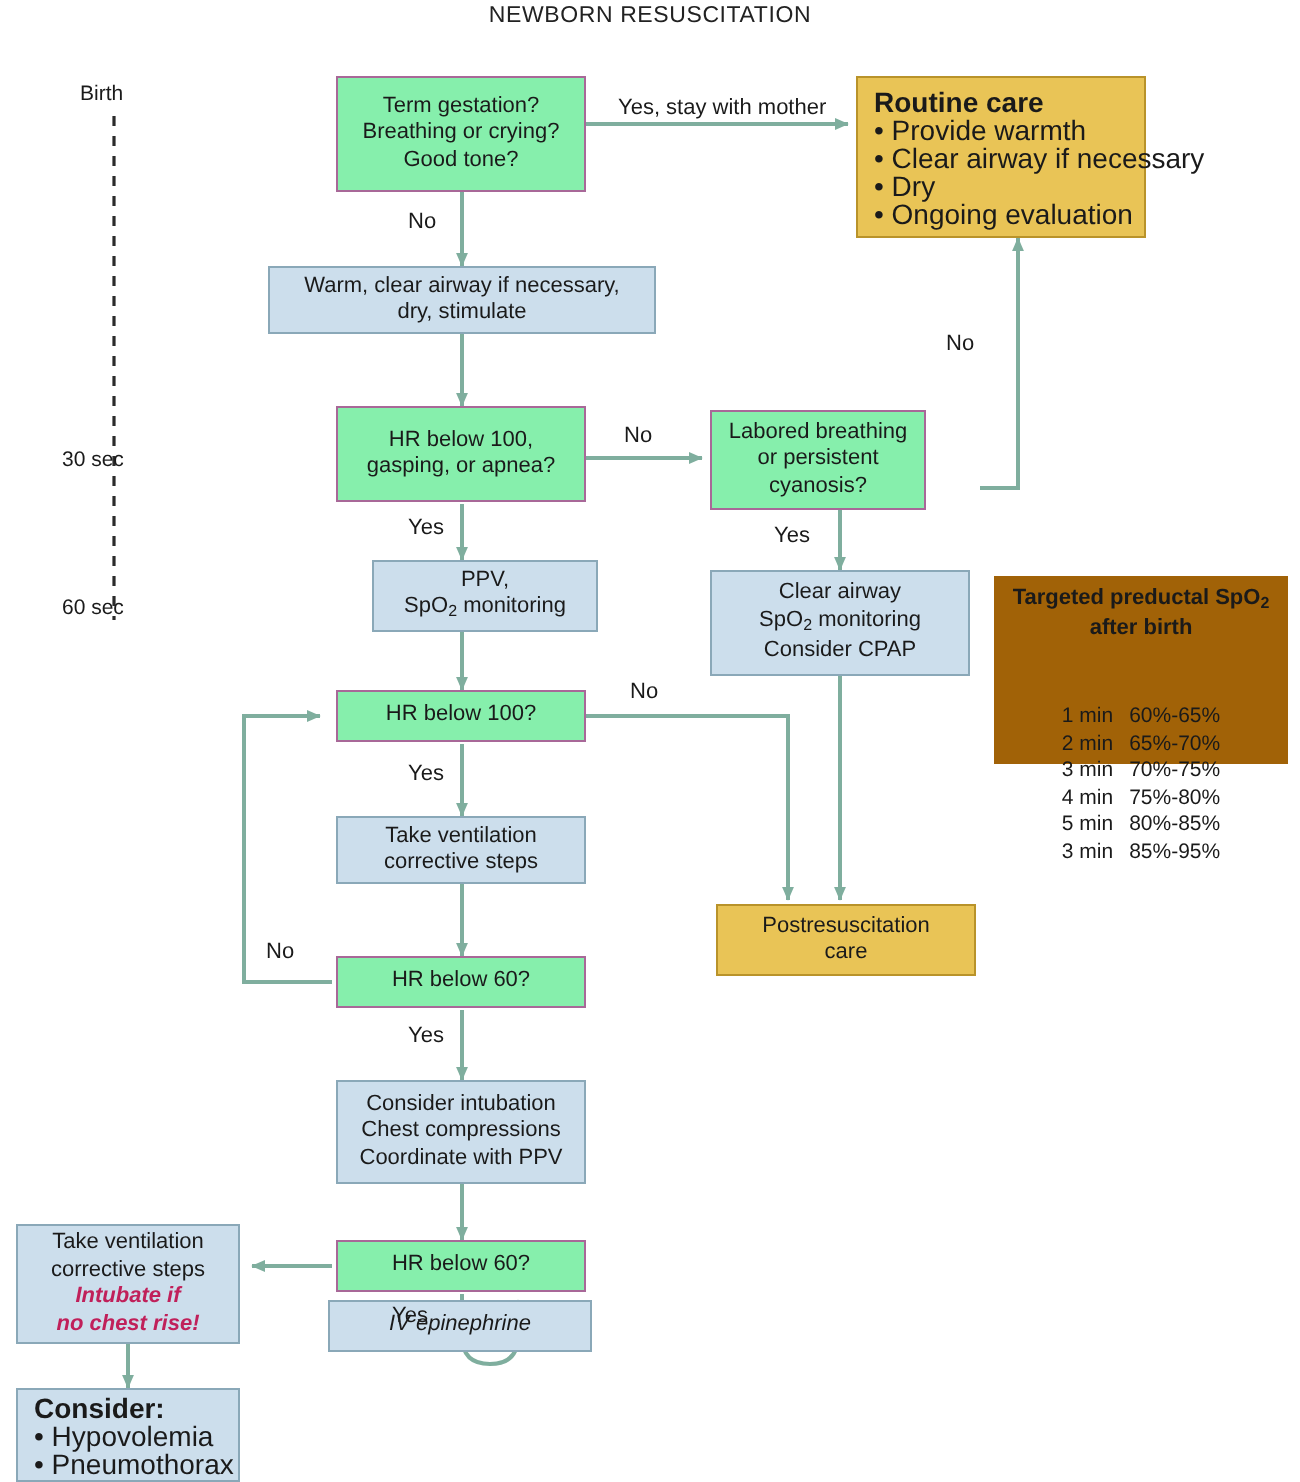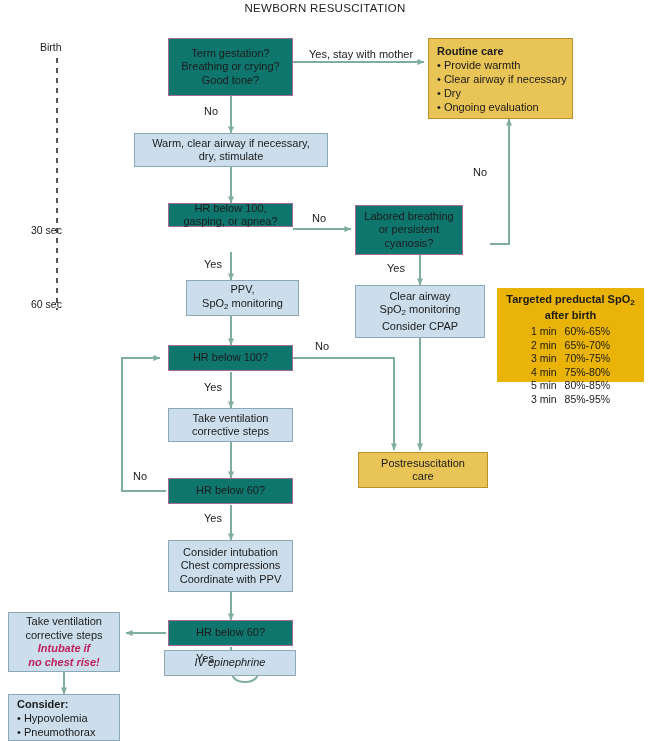--- a/index.html
+++ b/index.html
@@ -7,27 +7,27 @@
        font-family:"Liberation Sans","DejaVu Sans",sans-serif;
        color:#1a1a1a;overflow:hidden;}
   #chart{position:absolute;inset:0;width:650px;height:741px;}
   svg.links{position:absolute;left:0;top:0;width:650px;height:741px;
             pointer-events:none;}
   .title{position:absolute;left:0;top:2px;width:650px;text-align:center;
          font-size:11.5px;letter-spacing:.3px;color:#222;}
   .node{position:absolute;box-sizing:border-box;display:flex;
         flex-direction:column;align-items:center;justify-content:center;
         font-size:11px;line-height:13.5px;text-align:center;}
-  .node.pink{background:#0f766e;border:1px solid #a86898;}
+  .node.pink{background:#86efac;border:1px solid #a86898;}
   .node.blue{background:#ccdeec;border:1px solid #8aa8b8;}
   .node.gold{background:#e9c456;border:1px solid #b9932a;}
-  .node.grey{background:#eab308;border:none;}
+  .node.grey{background:#a16207;border:none;gap:28px;}
   .node.left{align-items:flex-start;text-align:left;}
   .node .ln{display:block;white-space:nowrap;}
-  .blist{font-size:11px;line-height:14px;text-align:left;width:100%;
+  .blist{font-size:14px;line-height:14px;text-align:left;width:100%;
          padding-left:8px;box-sizing:border-box;}
   .blist .hd{font-weight:bold;}
   .blist .it{white-space:nowrap;}
   .redital{color:#c0205a;font-style:italic;font-weight:bold;}
   .elabel{position:absolute;font-size:11px;color:#1a1a1a;white-space:nowrap;}
   .axlabel{position:absolute;font-size:10.5px;color:#1a1a1a;white-space:nowrap;}
   sub{font-size:8px;vertical-align:-2px;}
   .sp-title{font-weight:bold;font-size:11px;text-align:center;width:100%;
             line-height:13px;}
   table.sp{border-collapse:collapse;font-size:10.5px;margin:3px auto 0 auto;}
@@ -108,21 +108,21 @@
       <div class="it">• <span>Dry</span></div>
       <div class="it">• <span>Ongoing evaluation</span></div>
     </div>
   </div>
 
   <div class="node blue" style="left:134px;top:133px;width:194px;height:34px;">
     <span class="ln">Warm, clear airway if necessary,</span>
     <span class="ln">dry, stimulate</span>
   </div>
 
-  <div class="node pink" style="left:168px;top:203px;width:125px;height:24px;">
+  <div class="node pink" style="left:168px;top:203px;width:125px;height:48px;">
     <span class="ln">HR below 100,</span>
     <span class="ln">gasping, or apnea?</span>
   </div>
 
   <div class="node pink" style="left:355px;top:205px;width:108px;height:50px;">
     <span class="ln">Labored breathing</span>
     <span class="ln">or persistent</span>
     <span class="ln">cyanosis?</span>
   </div>
 

